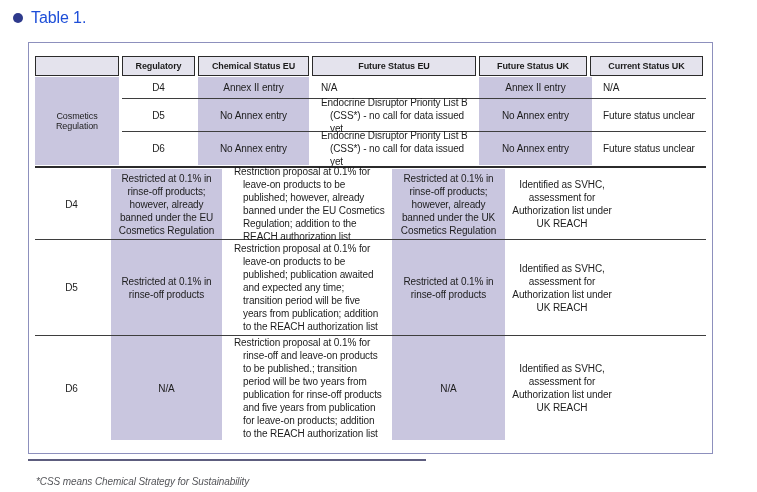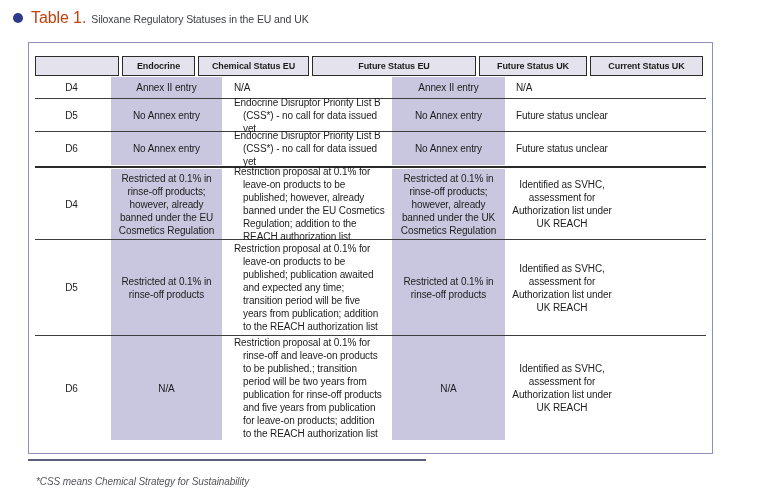--- a/index.html
+++ b/index.html
@@ -4,21 +4,21 @@
 <style>
   html,body{margin:0;padding:0;}
   body{
     width:757px;height:492px;position:relative;background:#ffffff;
     font-family:"Liberation Sans",sans-serif;color:#2b2b2b;
     letter-spacing:-0.1px;overflow:hidden;
   }
   
   .title-row{position:absolute;left:13px;top:9px;display:flex;align-items:baseline;}
   .bullet{width:10px;height:10px;border-radius:50%;background:#2e3a8c;margin-right:8px;align-self:center;}
-  .title-main{font-size:16px;color:#c2410c;font-weight:400;margin-right:5px;text-align:right;}
+  .title-main{font-size:16px;color:#1d4ed8;font-weight:400;margin-right:12px;text-align:right;}
   .title-sub{font-size:10.5px;color:#3f4043;}
   
   .table-wrap{
     position:absolute;left:28px;top:42px;width:685px;height:412px;
     border:1px solid #8d90bd;background:#fff;box-sizing:border-box;
     padding:13px 6px 10px 6px;
     --c1:84px;--c2:73px;--c3:111px;--c4:164px;--c5:113px;--c6:108px;--gap:3px;
   }
   .hdr{display:flex;gap:var(--gap);margin-bottom:1px;}
   .hdr-cell{
@@ -54,35 +54,35 @@
   
   .foot-rule{position:absolute;left:28px;top:459px;width:398px;height:2px;background:#5d5d7e;}
   .footnote{position:absolute;left:36px;top:476px;font-size:10px;font-style:italic;color:#55565a;}
 </style>
 </head>
 <body>
 
 <div class="title-row">
   <span class="bullet"></span>
   <span class="title-main">Table 1.</span>
-  <span class="title-sub">Siloxane Regulatory Statuses in the EU and UK</span>
 </div>
 
 <div class="table-wrap">
 
   <div class="hdr">
     <div class="hdr-cell hc1"></div>
-    <div class="hdr-cell hc2">Endocrine</div>
+    <div class="hdr-cell hc2">Regulatory</div>
     <div class="hdr-cell hc3">Chemical Status EU</div>
     <div class="hdr-cell hc4">Future Status EU</div>
     <div class="hdr-cell hc6">Future Status UK</div>
     <div class="hdr-cell hc5">Current Status UK</div>
   </div>
 
   <div class="section sec-cosmetics">
+    <div class="sec-label">Cosmetics Regulation</div>
     <div class="sec-rows">
       <div class="row r-a">
         <div class="cell c-ing">D4</div>
         <div class="cell c-cse">Annex II entry</div>
         <div class="cell c-fse">
             <span>N/A</span>
           </div>
         <div class="cell c-csu">Annex II entry</div>
         <div class="cell c-fsu">N/A</div>
       </div>

